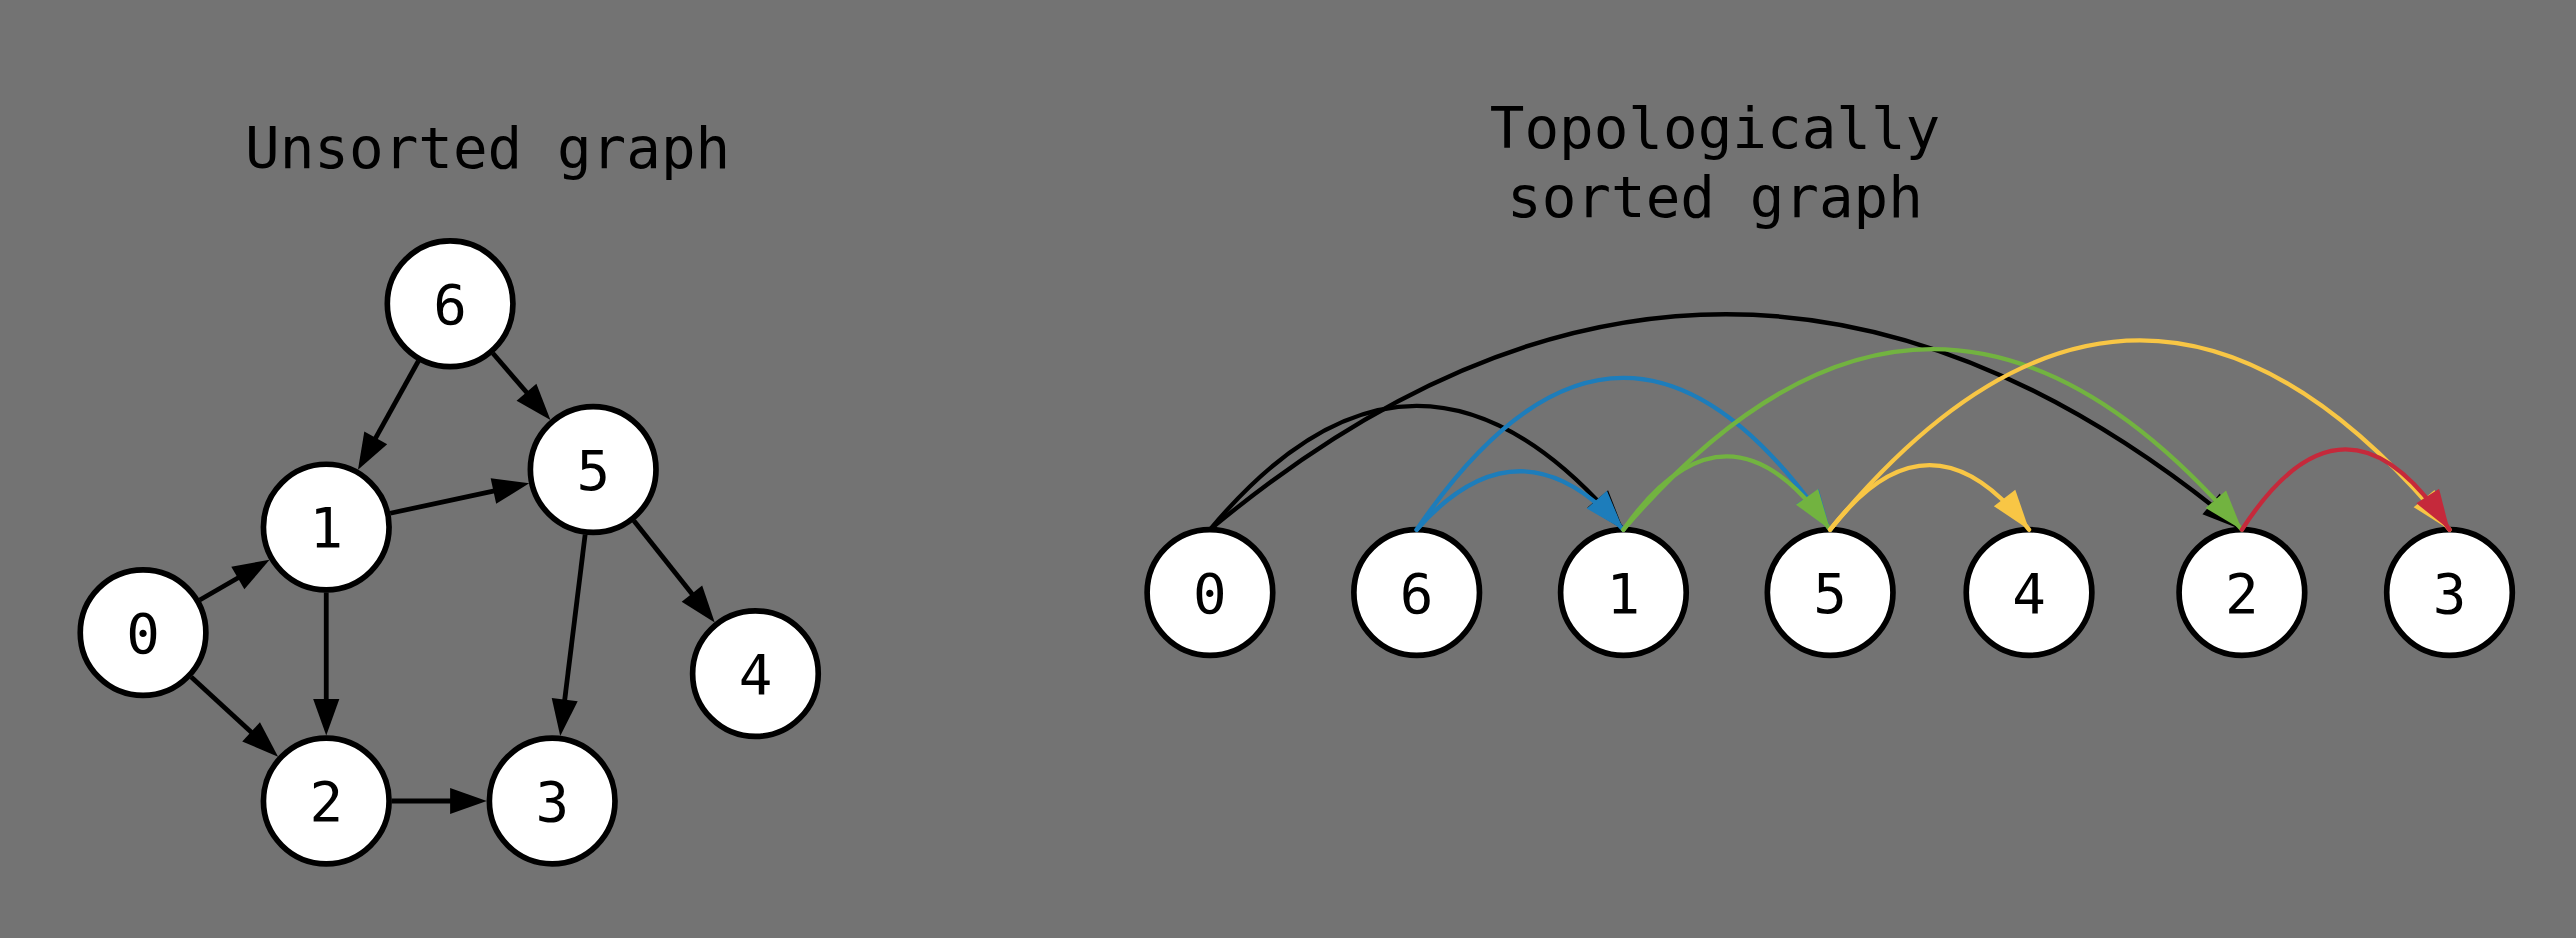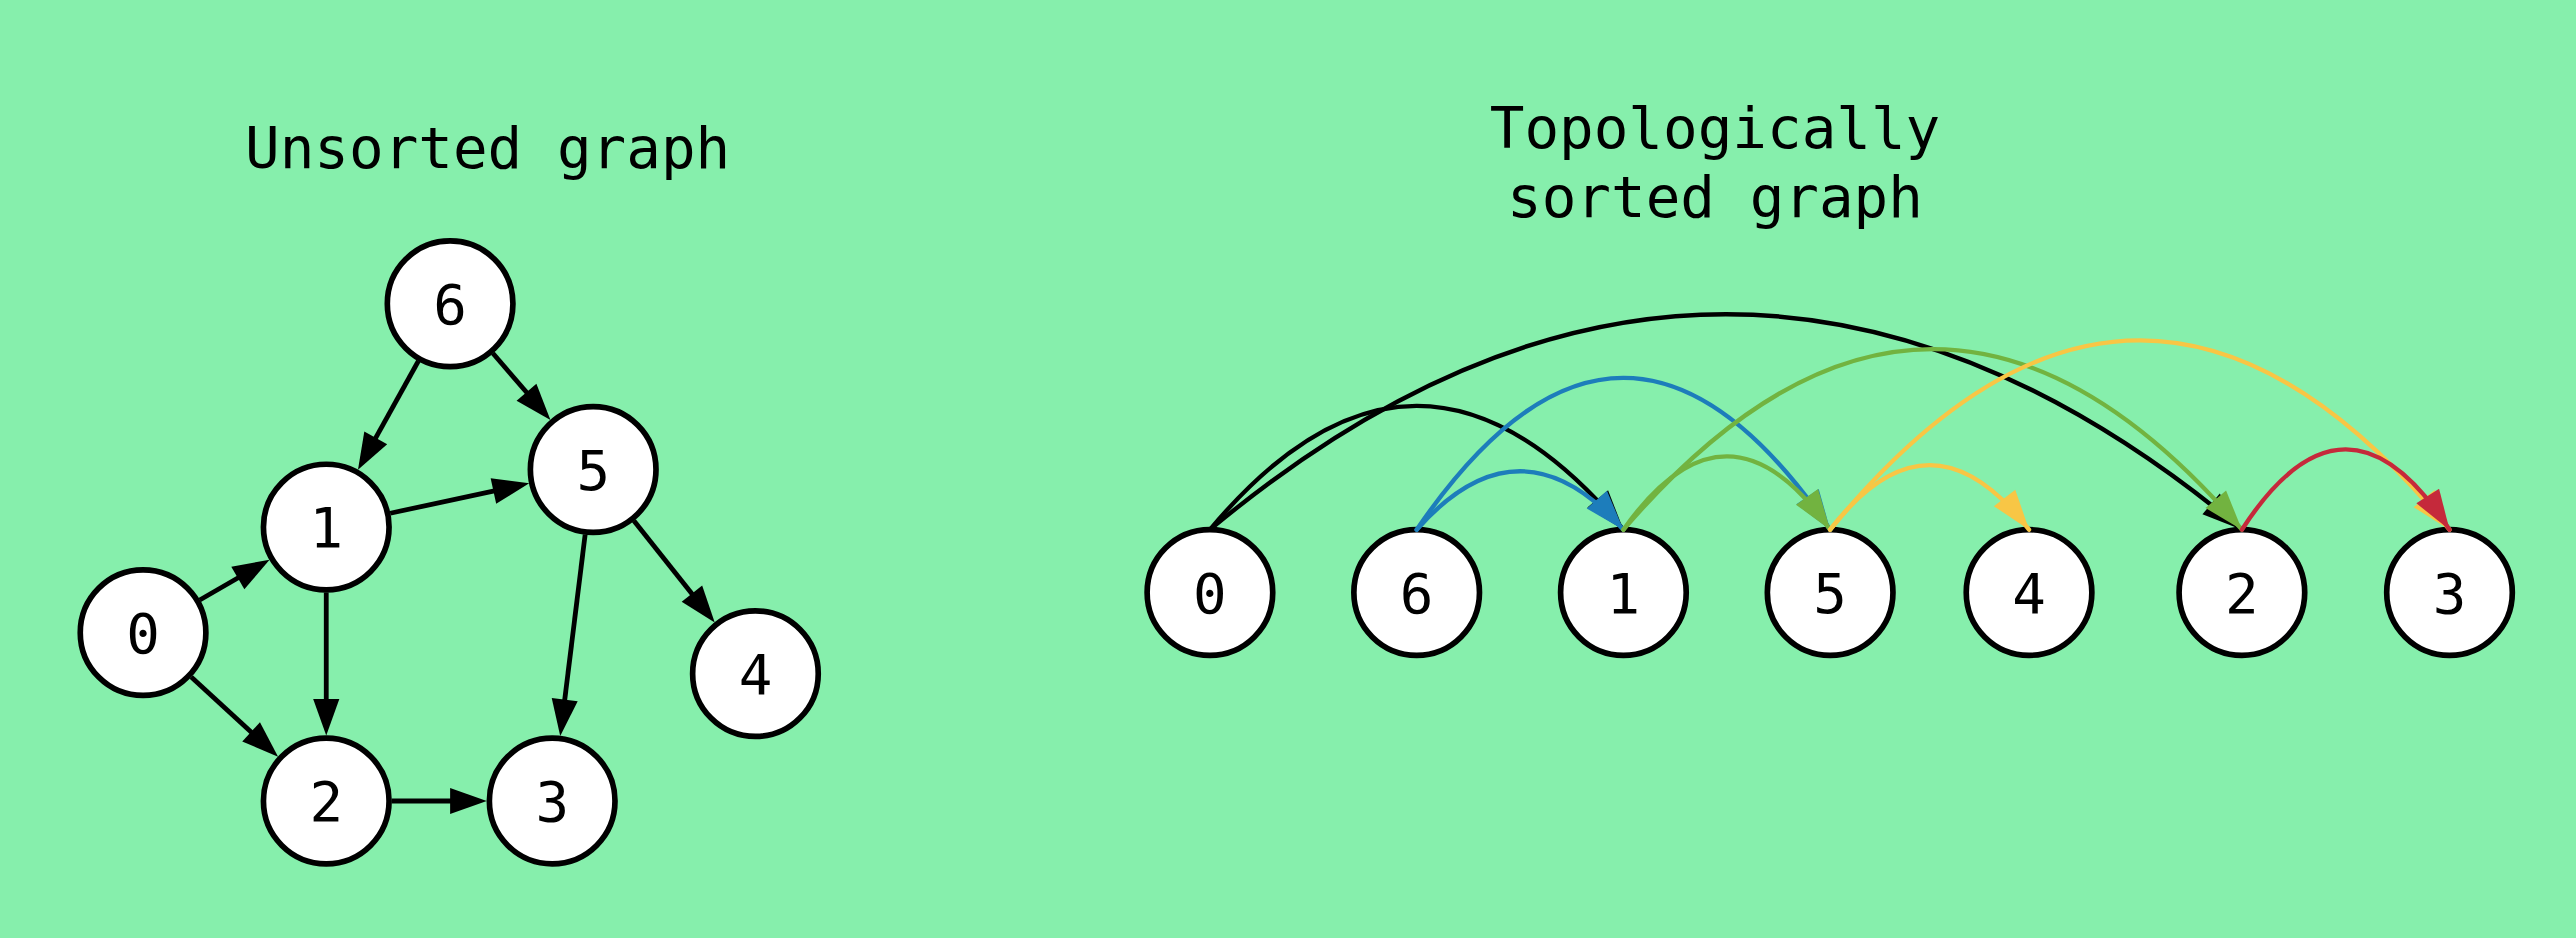--- a/index.html
+++ b/index.html
@@ -1,16 +1,16 @@
 <!DOCTYPE html>
 <html style="font-size:14px"><head>
 <meta charset="utf-8">
 <style>
   html, body { margin: 0; padding: 0; background: #ffffff; }
-  .stage { position: relative; width: 2576px; height: 939px; background: #86efac; overflow: hidden; }
+  .stage { position: relative; width: 2576px; height: 939px; background: #737373; overflow: hidden; }
   svg { display: block; }
   .fig-title {
     font-family: "DejaVu Sans Mono", "Liberation Mono", monospace;
     font-size: 66px;
     fill: #000000;
   }
   .node-label {
     font-family: "DejaVu Sans Mono", "Liberation Mono", monospace;
     font-size: 64px;
     fill: #000000;

